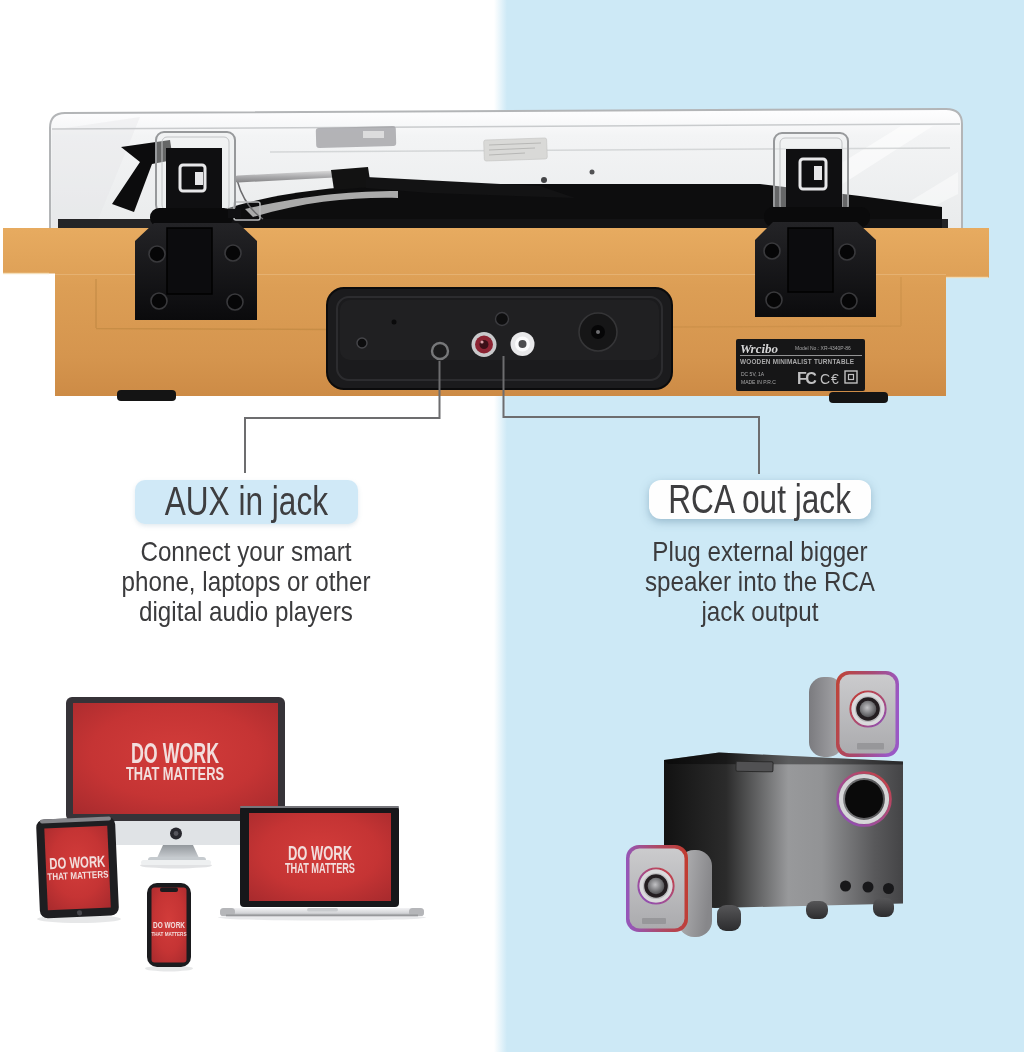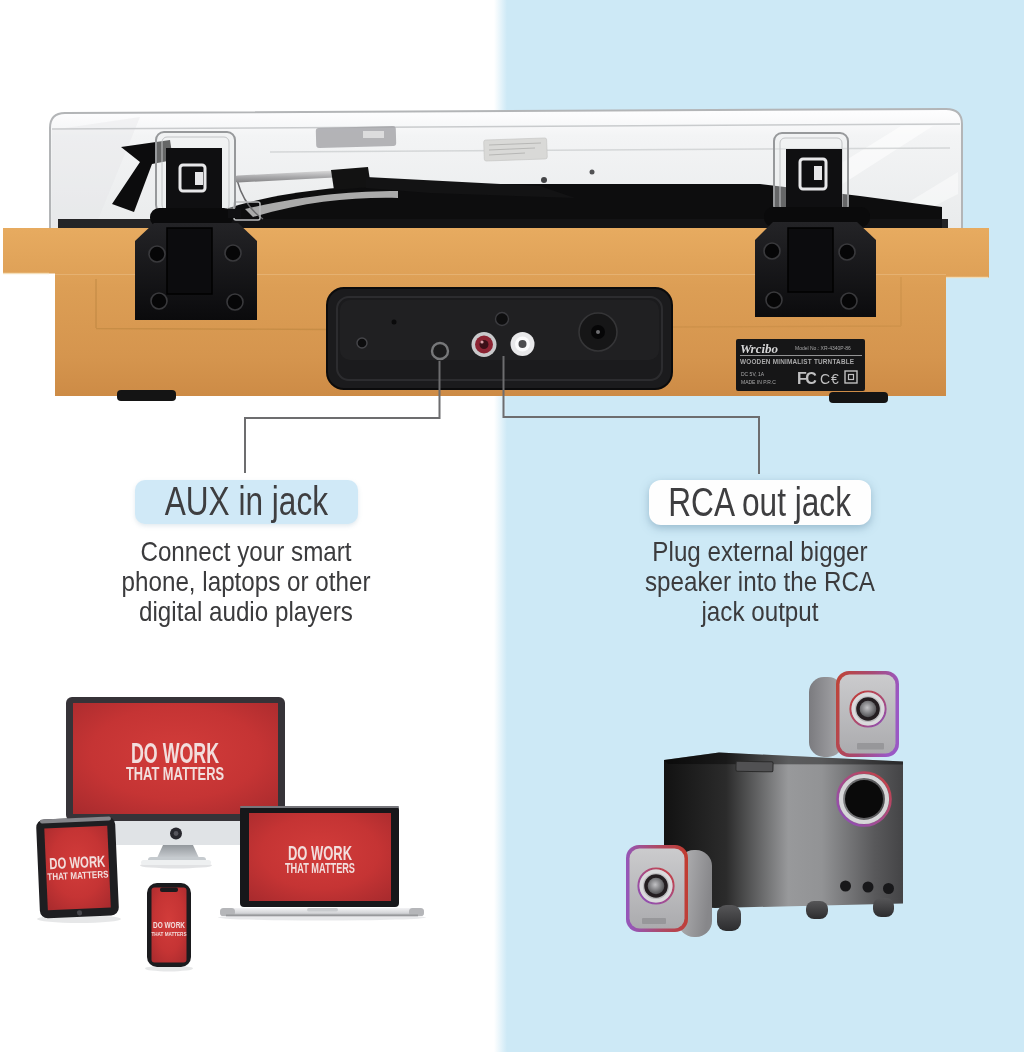--- a/index.html
+++ b/index.html
@@ -5,21 +5,21 @@
 html,body{margin:0;padding:0;width:1024px;height:1052px;background:#ffffff;overflow:hidden;
 font-family:"Liberation Sans",sans-serif;}
 #stage{position:absolute;left:0;top:0;width:1024px;height:1052px;text-decoration:underline;}
 .blue{position:absolute;left:494px;top:0;width:530px;height:1052px;
 background:linear-gradient(90deg,rgba(203,233,246,0) 0px,#cde9f6 13px);}
 .lab{position:absolute;display:flex;align-items:center;justify-content:center;
 color:#3e3e40;font-size:40px;white-space:nowrap;}
 .lab>span{display:inline-block;transform:scaleX(.79);transform-origin:center;}
 #auxlab{left:135px;top:480px;width:223px;height:44px;background:#d0e9f7;border-radius:10px;
 box-shadow:0 2px 4px rgba(140,170,190,.25);align-items:flex-end;}
-#rcalab{left:649px;top:480px;width:222px;height:45px;background:#fefefe;border-radius:12px;
+#rcalab{left:649px;top:480px;width:222px;height:39px;background:#fefefe;border-radius:12px;
 box-shadow:0 3px 8px rgba(100,140,165,.5);}
 .para{position:absolute;text-align:center;font-size:27.5px;line-height:30px;color:#3b3b3d;
 transform:scaleX(.88);transform-origin:center top;white-space:nowrap;}
 #auxpara{left:86px;top:537px;width:320px;}
 #rcapara{left:600px;top:537px;width:320px;}
 </style>
 </head>
 <body>
 <div id="stage">
 <div class="blue"></div>

